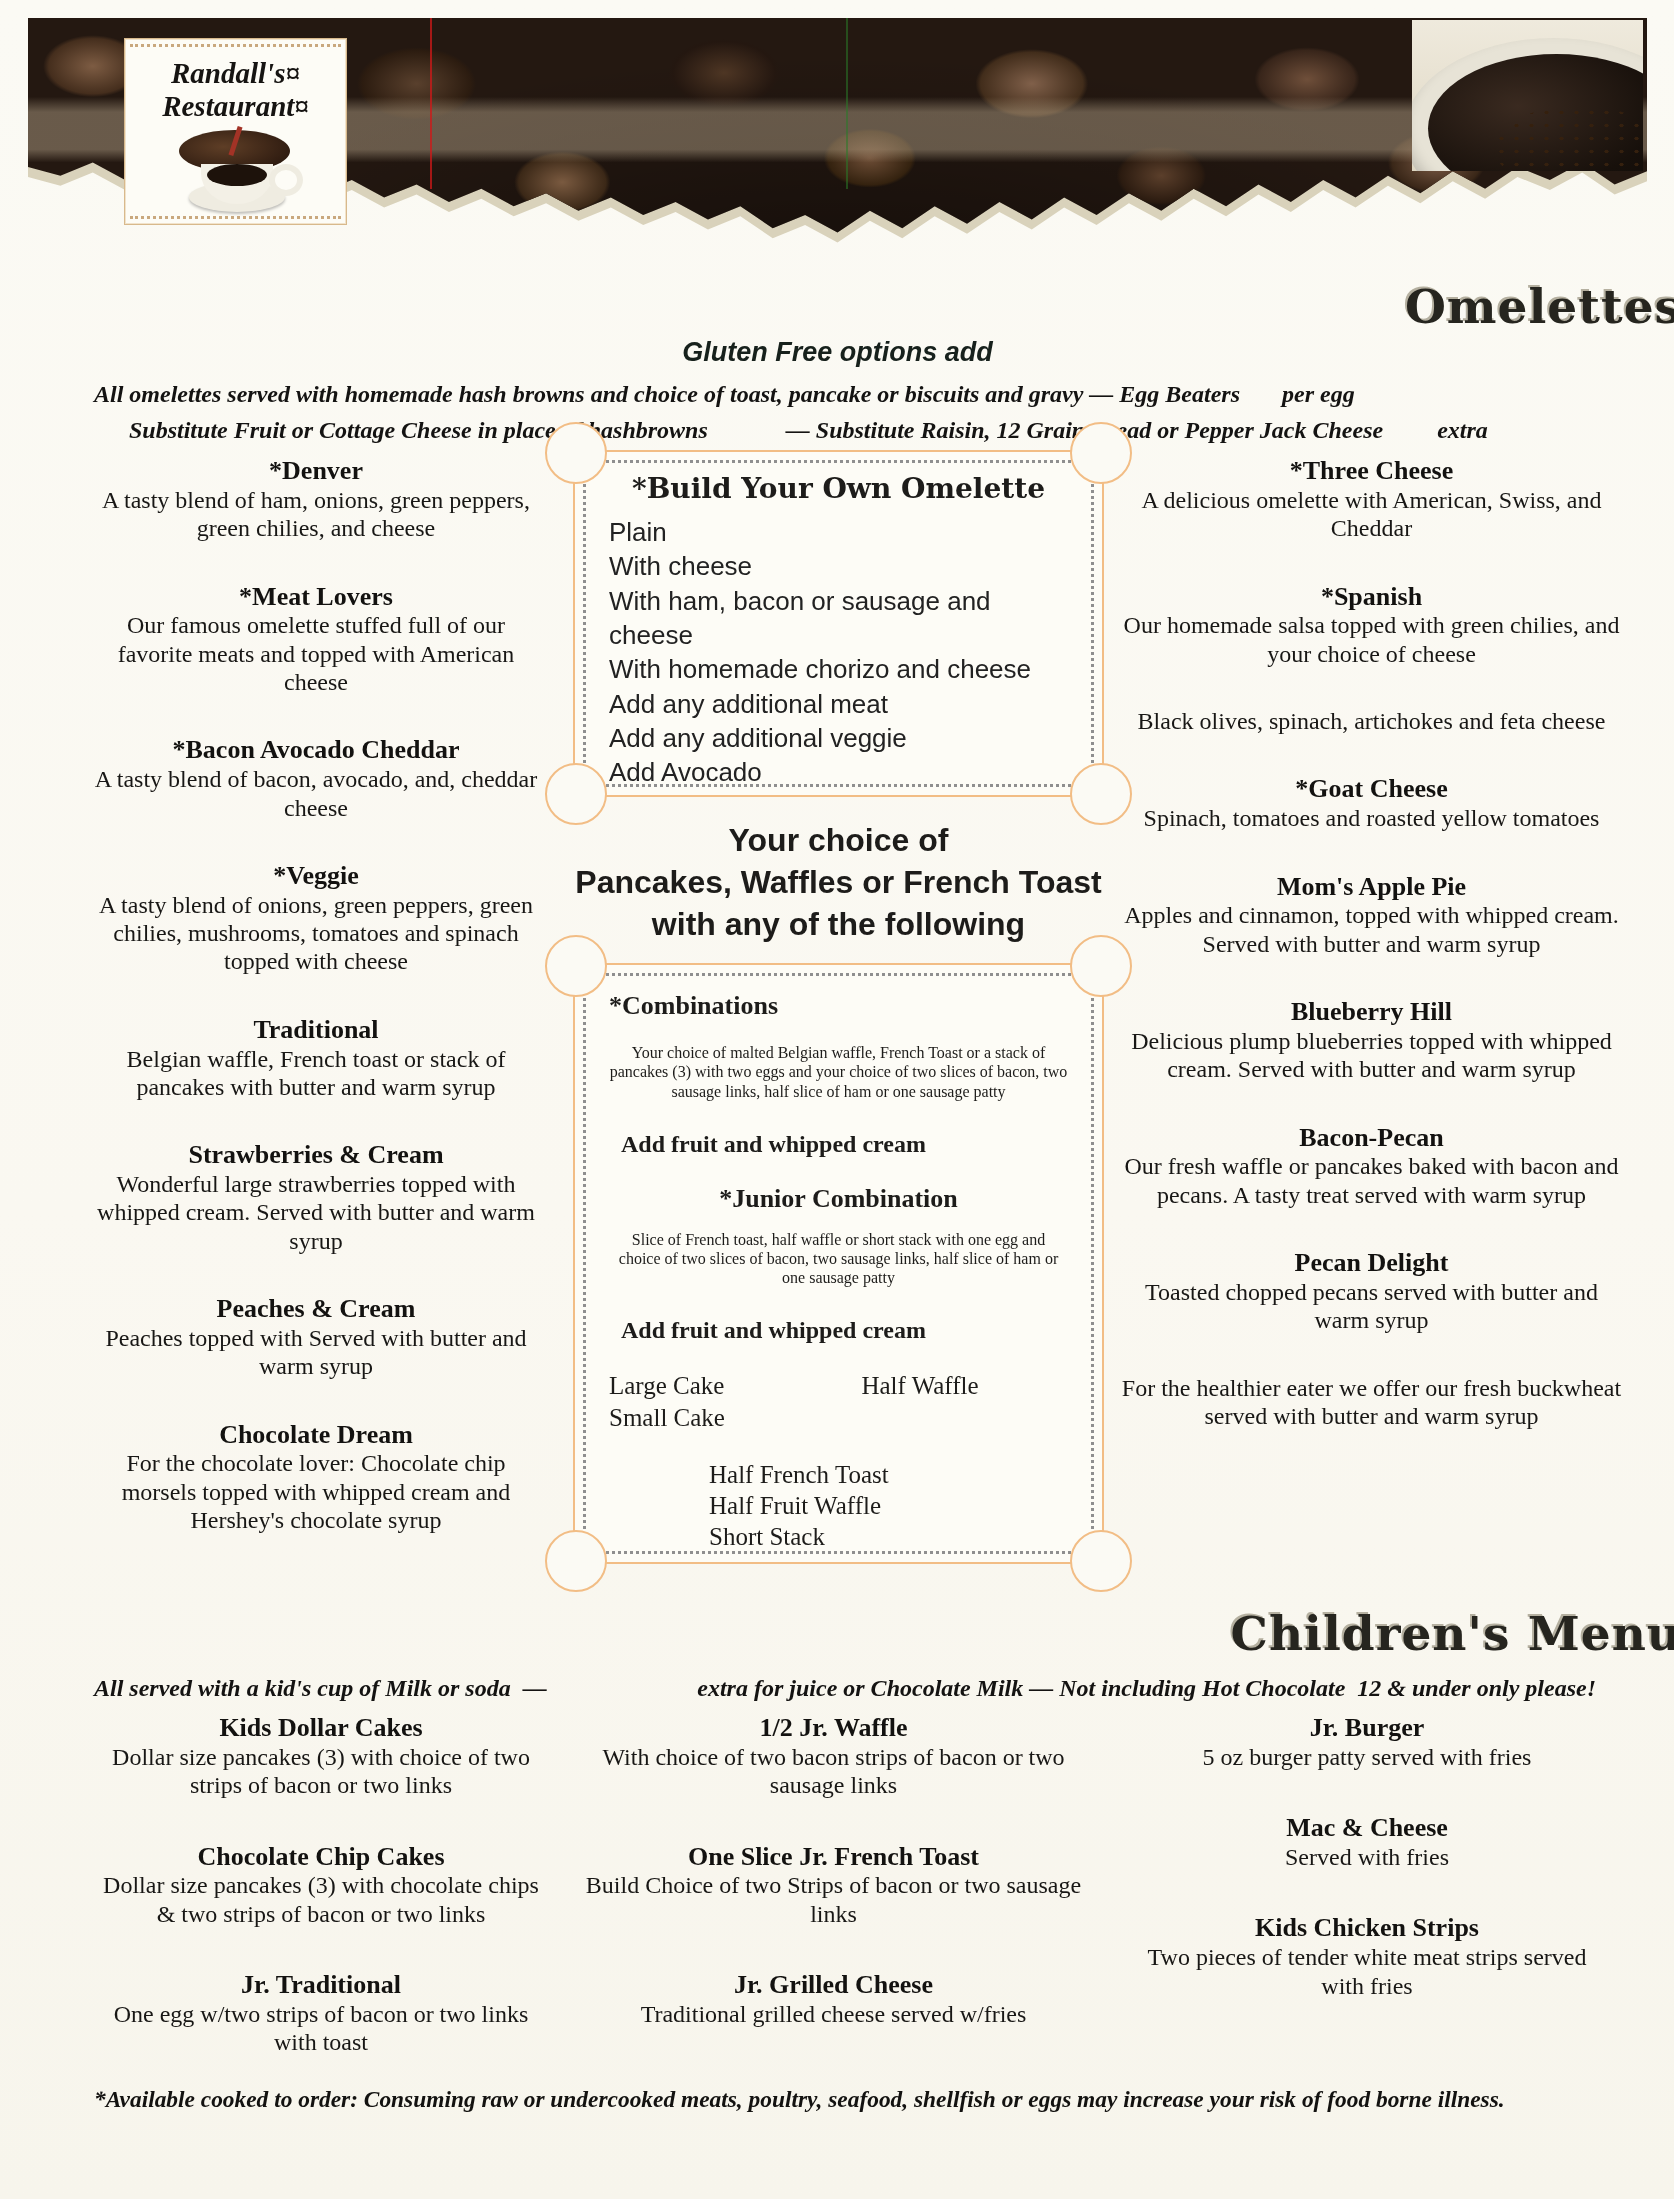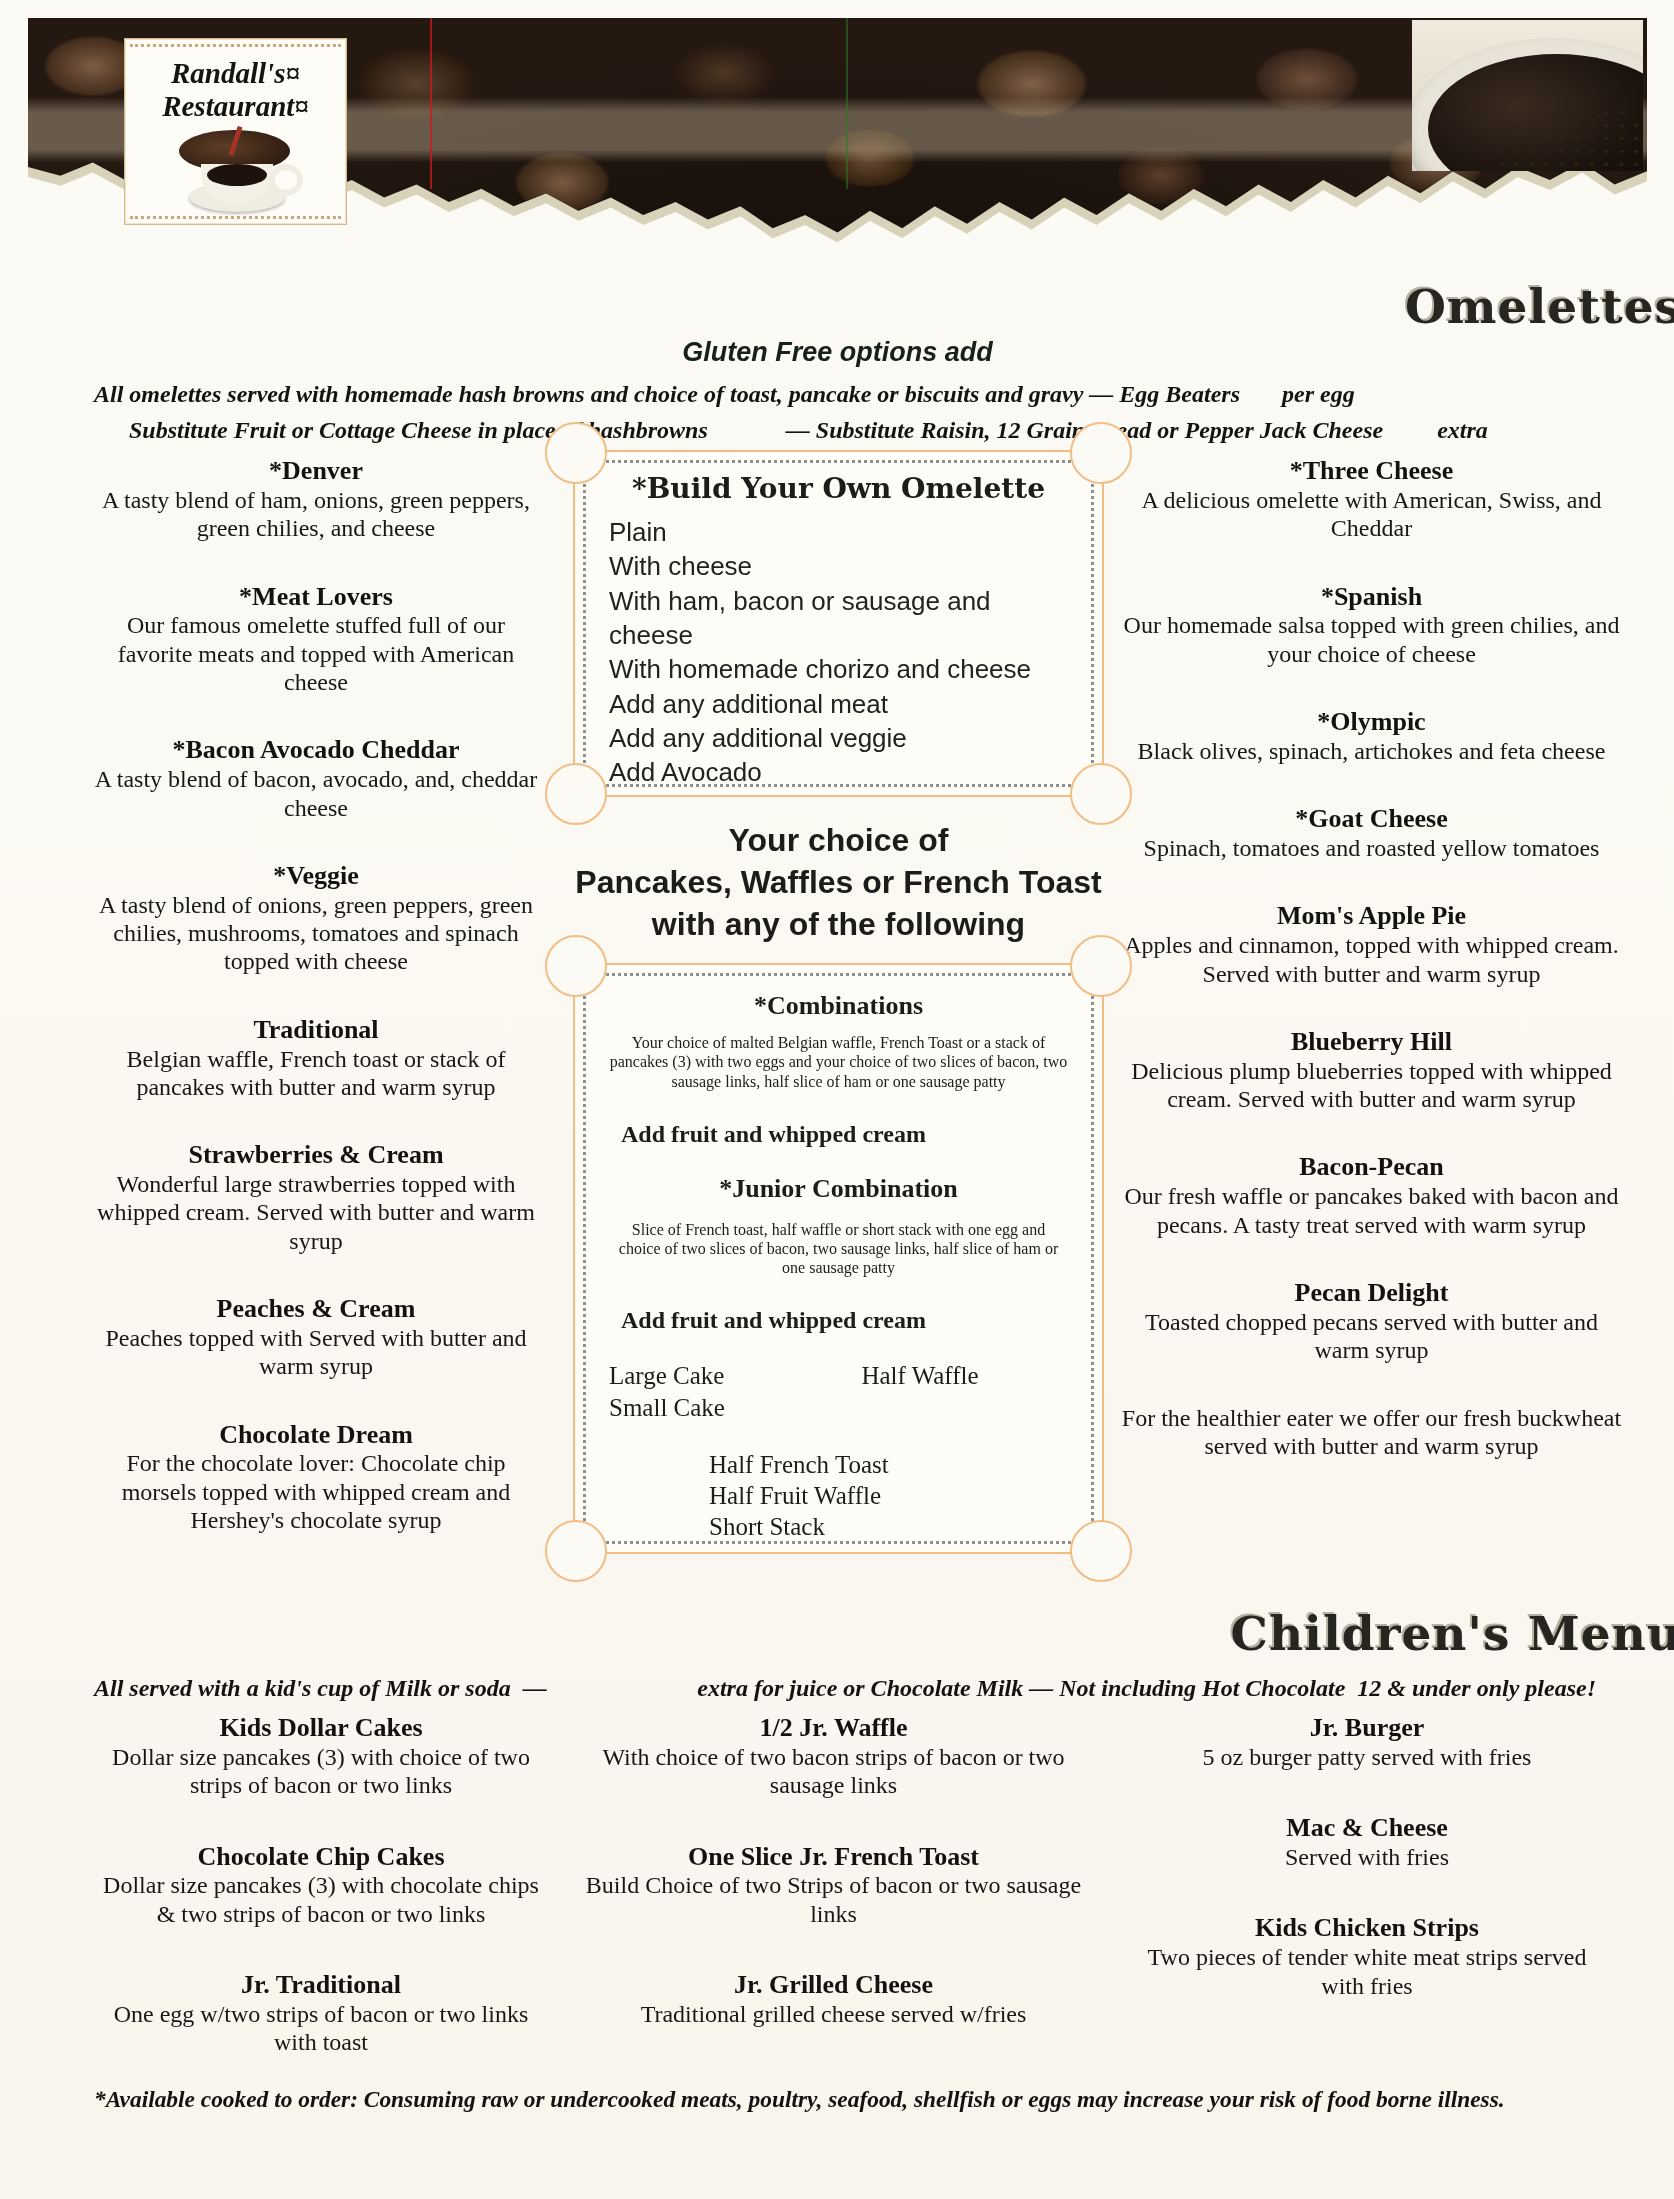--- a/index.html
+++ b/index.html
@@ -88,21 +88,21 @@
   .fancy-box .dotline{position:absolute;inset:8px;border:3px dotted #8f8f8f;pointer-events:none;}
   .scallop{position:absolute;width:58px;height:58px;border:2px solid #f2bd85;border-radius:50%;background:#fbfaf4;z-index:2;}
   .scallop.tl{left:-30px;top:-30px;} .scallop.tr{right:-30px;top:-30px;}
   .scallop.bl{left:-30px;bottom:-30px;} .scallop.br{right:-30px;bottom:-30px;}
   .box-content{position:relative;z-index:1;padding:16px 34px 5px;}
   .build-box .box-title{font-family:"DejaVu Serif",serif;font-weight:bold;font-size:28px;text-align:center;margin:4px 0 10px;}
   .build-box .opt-line{font-family:"Liberation Sans",sans-serif;font-size:26px;line-height:1.32;text-align:left;color:#222;}
   .mid-heading{font-family:"Liberation Sans",sans-serif;font-weight:bold;font-size:32px;line-height:1.32;
     text-align:center;color:#1d1c1a;margin:22px 0 18px;}
   .combo-box{margin-top:0;}
-  .combo-box .box-title{font-weight:bold;font-size:26px;text-align:center;margin:10px 0 12px;}
+  .combo-box .box-title{font-weight:bold;font-size:26px;text-align:left;margin:10px 0 22px;}
   .combo-desc{font-size:16px;line-height:1.2;text-align:center;}
   .add-note{font-weight:bold;font-size:24px;text-align:left;margin:30px 0 26px 12px;}
   .junior-title{font-weight:bold;font-size:26px;text-align:center;margin:0 0 16px;}
   .opt-row{display:flex;text-align:left;margin-top:6px;}
   .opt-row .opt-col1{width:55%;}
   .opt-row .opt-line, .opt-list .opt-line{font-size:25px;line-height:1.25;text-align:left;}
   .opt-list{margin:26px 0 4px 100px;}
   
   .footer-note{position:absolute;left:94px;top:2086px;width:1512px;font-weight:bold;font-style:italic;
     font-size:23.4px;color:#131210;}
@@ -242,21 +242,20 @@
   <div class="col col-right">
       <div class="menu-item">
         <div class="item-name">*Three Cheese</div>
         <div class="item-desc">A delicious omelette with American, Swiss, and Cheddar</div>
       </div>
       <div class="menu-item">
         <div class="item-name">*Spanish</div>
         <div class="item-desc">Our homemade salsa topped with green chilies, and your choice of cheese</div>
       </div>
       <div class="menu-item">
-        <div class="item-name">*Olympic</div>
         <div class="item-desc">Black olives, spinach, artichokes and feta cheese</div>
       </div>
       <div class="menu-item">
         <div class="item-name">*Goat Cheese</div>
         <div class="item-desc">Spinach, tomatoes and roasted yellow tomatoes</div>
       </div>
       <div class="menu-item">
         <div class="item-name">Mom's Apple Pie</div>
         <div class="item-desc">Apples and cinnamon, topped with whipped cream. Served with butter and warm syrup</div>
       </div>

